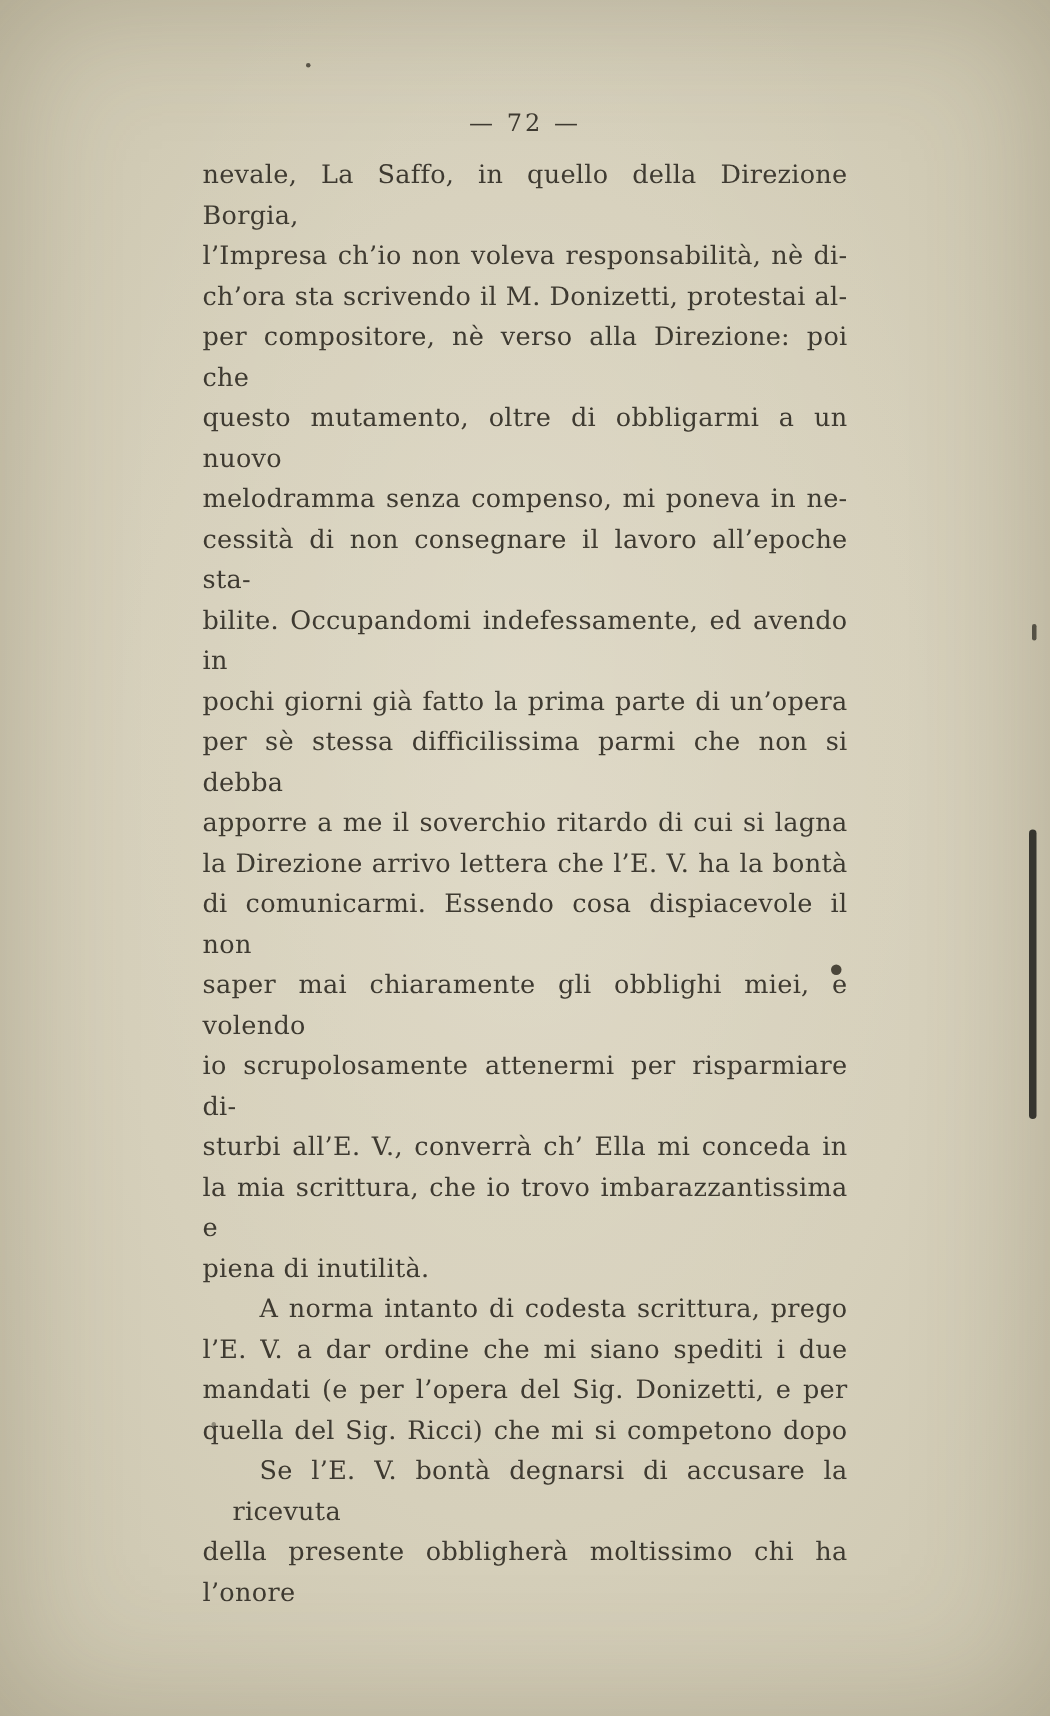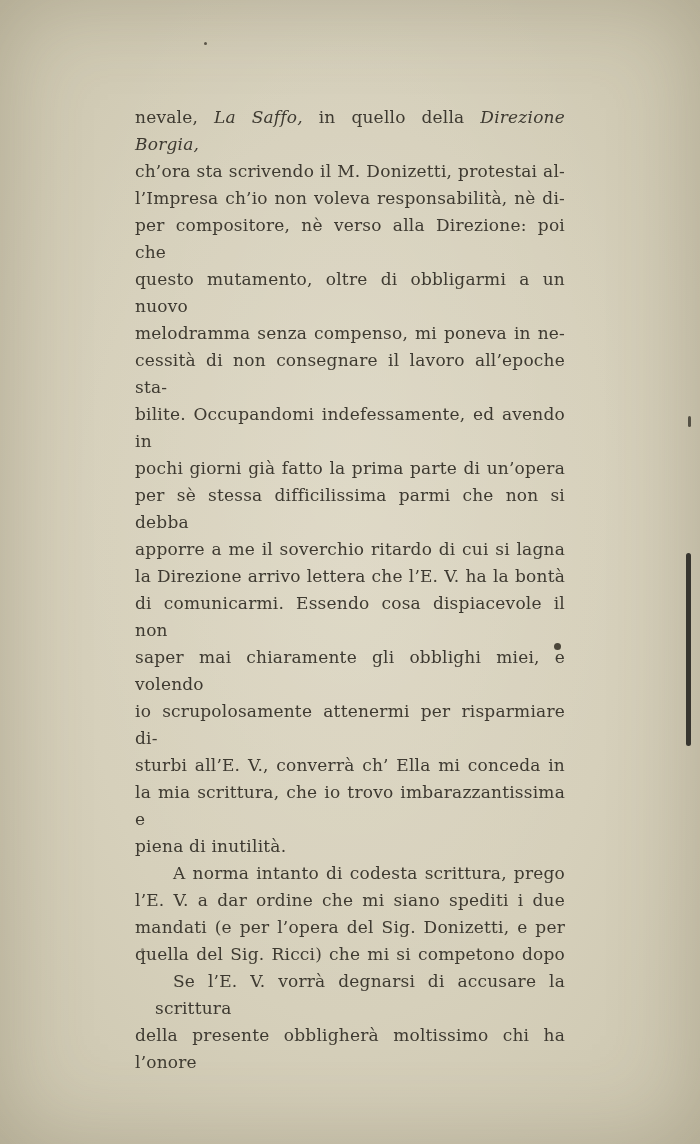--- a/index.html
+++ b/index.html
@@ -34,21 +34,21 @@
     font-size: 17px;
     line-height: 27px;
     letter-spacing: 0.2px;
   }
   .line {
     text-align: justify;
     text-align-last: justify;
   }
   .line.last { text-align-last: left; }
   .indent-first .line:first-child { text-indent: 18px; margin-left: 20px; }
-  .italic { font-style: italic; }
+  .italic { }
   .para { position: relative; }
 
   
   .ink-dot {
     position: absolute;
     left: 554px; top: 643px;
     width: 7px; height: 7px;
     border-radius: 50%;
     background: #4b463a;
   }
@@ -80,28 +80,29 @@
     width: 3px; height: 4px;
     border-radius: 50%;
     background: rgba(62,58,49,0.45);
   }
 </style>
 </head>
 <body>
 
 <div class="page">
 
+  <div class="page-number">— 72 —</div>
 
   <div class="text-block">
 
     <div class="para">
       <div class="line"><span>nevale, </span><span class="italic">La Saffo,</span><span> in quello della </span><span class="italic">Direzione Borgia,</span></div>
       <div>
+          <div class="line">l’Impresa ch’io non voleva responsabilità, nè di-</div>
           <div class="line">ch’ora sta scrivendo il M. Donizetti, protestai al-</div>
-          <div class="line">l’Impresa ch’io non voleva responsabilità, nè di-</div>
           <div class="line">per compositore, nè verso alla Direzione: poi che</div>
           <div class="line">questo mutamento, oltre di obbligarmi a un nuovo</div>
           <div class="line">melodramma senza compenso, mi poneva in ne-</div>
           <div class="line">cessità di non consegnare il lavoro all’epoche sta-</div>
           <div class="line">bilite. Occupandomi indefessamente, ed avendo in</div>
           <div class="line">pochi giorni già fatto la prima parte di un’opera</div>
           <div class="line">per sè stessa difficilissima parmi che non si debba</div>
           <div class="line">apporre a me il soverchio ritardo di cui si lagna</div>
           <div class="line">la Direzione arrivo lettera che l’E. V. ha la bontà</div>
           <div class="line">di comunicarmi. Essendo cosa dispiacevole il non</div>
@@ -114,21 +115,21 @@
     </div>
 
     <div class="para indent-first">
         <div class="line">A norma intanto di codesta scrittura, prego</div>
         <div class="line">l’E. V. a dar ordine che mi siano spediti i due</div>
         <div class="line">mandati (e per l’opera del Sig. Donizetti, e per</div>
         <div class="line">quella del Sig. Ricci) che mi si competono dopo</div>
       </div>
 
     <div class="para indent-first">
-        <div class="line">Se l’E. V. vorrà degnarsi di accusare la scrittura</div>
+        <div class="line">Se l’E. V. bontà degnarsi di accusare la ricevuta</div>
         <div class="line">della presente obbligherà moltissimo chi ha l’onore</div>
       </div>
 
   </div>
 
   <div class="ink-dot"></div>
   <div class="edge-bar"></div>
   <div class="edge-speck"></div>
   <div class="top-speck"></div>
   <div class="faint-mark"></div>

